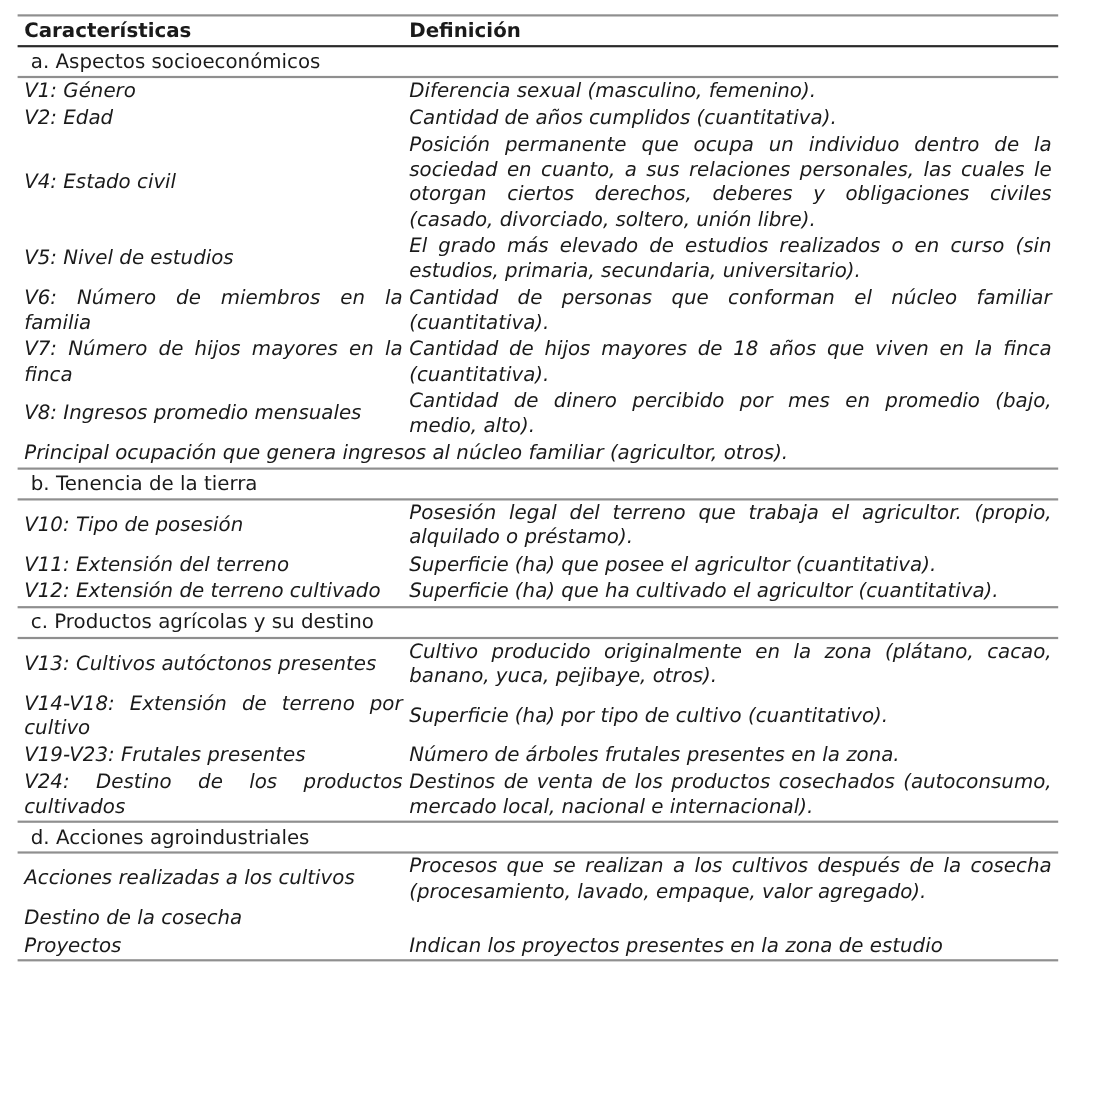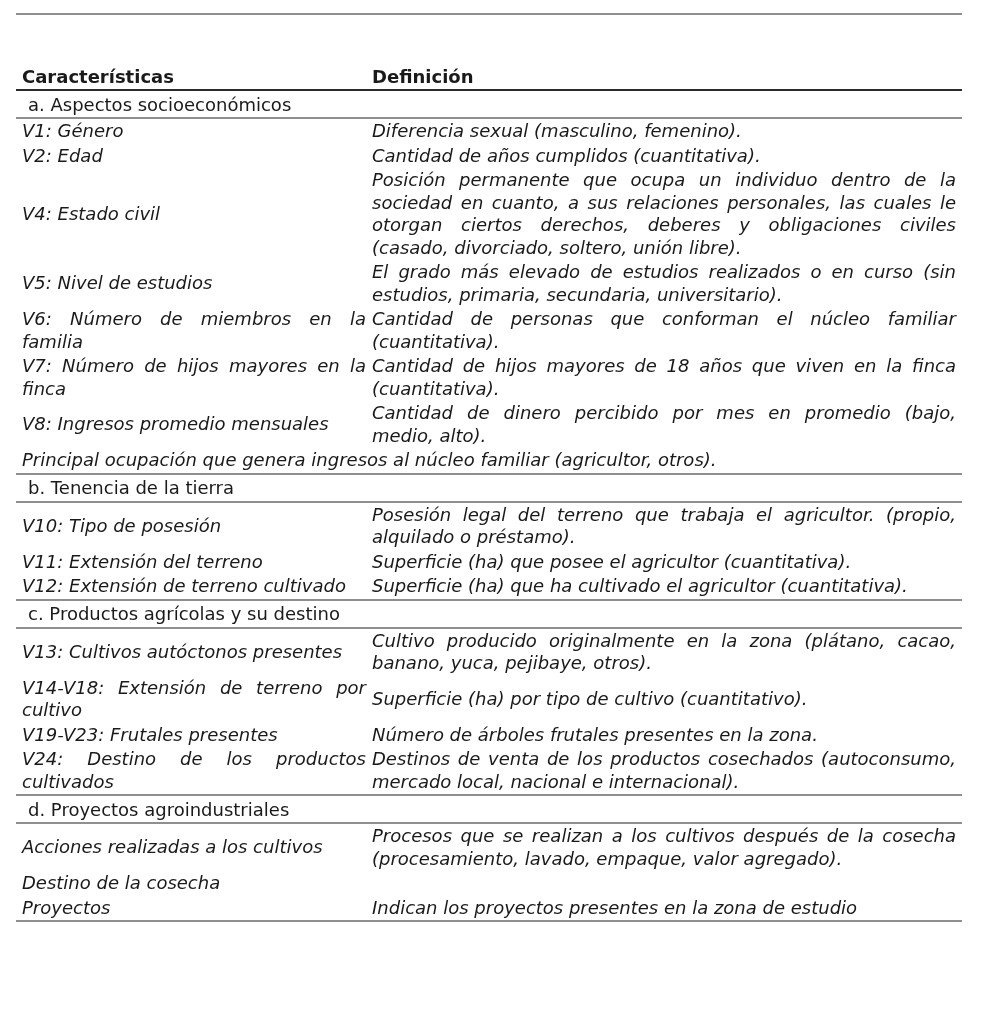--- a/index.html
+++ b/index.html
@@ -1,20 +1,20 @@
 <!DOCTYPE html>
 <html><head>
 <meta charset="utf-8">
 <style>
   html, body { margin: 0; padding: 0; background: #ffffff; }
   body { width: 1000px; height: 1011px; position: relative; overflow: hidden;
          font-family: "DejaVu Sans", sans-serif; color: #1a1a1a; }
   .tbl { position: absolute; left: 16px; top: 13px; width: 946px; }
   .rule-top { border-top: 2px solid #8f8f8f; }
-  .hdr { display: flex; height: 26px; align-items: center; border-bottom: 2px solid #2a2a2a; font-weight: bold; font-size: 18px; margin-top: 48px; }
+  .hdr { display: flex; height: 26px; align-items: center; border-bottom: 2px solid #2a2a2a; font-weight: bold; font-size: 18px; }
   .c1 { width: 350px; padding-left: 6px; box-sizing: border-box; }
   .c2 { flex: 1; padding-left: 6px; padding-right: 6px; box-sizing: border-box; }
   .sec { height: 26px; display: flex; align-items: center; font-weight: normal; font-size: 18px; padding-left: 12px; border-bottom: 2px solid #8f8f8f; }
   .row { display: flex; align-items: center; font-size: 18px; line-height: 22.5px; padding: 1px 0; }
   .row .c1, .row .c2 { text-align: justify; }
   .row .c2 { text-align-last: left; }
   .sep { border-bottom: 2px solid #8f8f8f; font-style: italic; }
 </style>
 </head>
 <body>
@@ -87,21 +87,21 @@
         </div>
         <div class="row">
           <div class="c1">V19-V23: Frutales presentes</div>
           <div class="c2">Número de árboles frutales presentes en la zona.</div>
         </div>
         <div class="row">
           <div class="c1">V24: Destino de los productos cultivados</div>
           <div class="c2">Destinos de venta de los productos cosechados (autoconsumo, mercado local, nacional e internacional).</div>
         </div>
       </div>
-      <div class="sec">d. Proyectos agroindustriales</div>
+      <div class="sec">d. Acciones agroindustriales</div>
       <div class="sep">
         <div class="row">
           <div class="c1">Acciones realizadas a los cultivos</div>
           <div class="c2">Procesos que se realizan a los cultivos después de la cosecha (procesamiento, lavado, empaque, valor agregado).</div>
         </div>
         <div class="row">
           <div class="c1">Destino de la cosecha</div>
         </div>
         <div class="row">
           <div class="c1">Proyectos</div>

